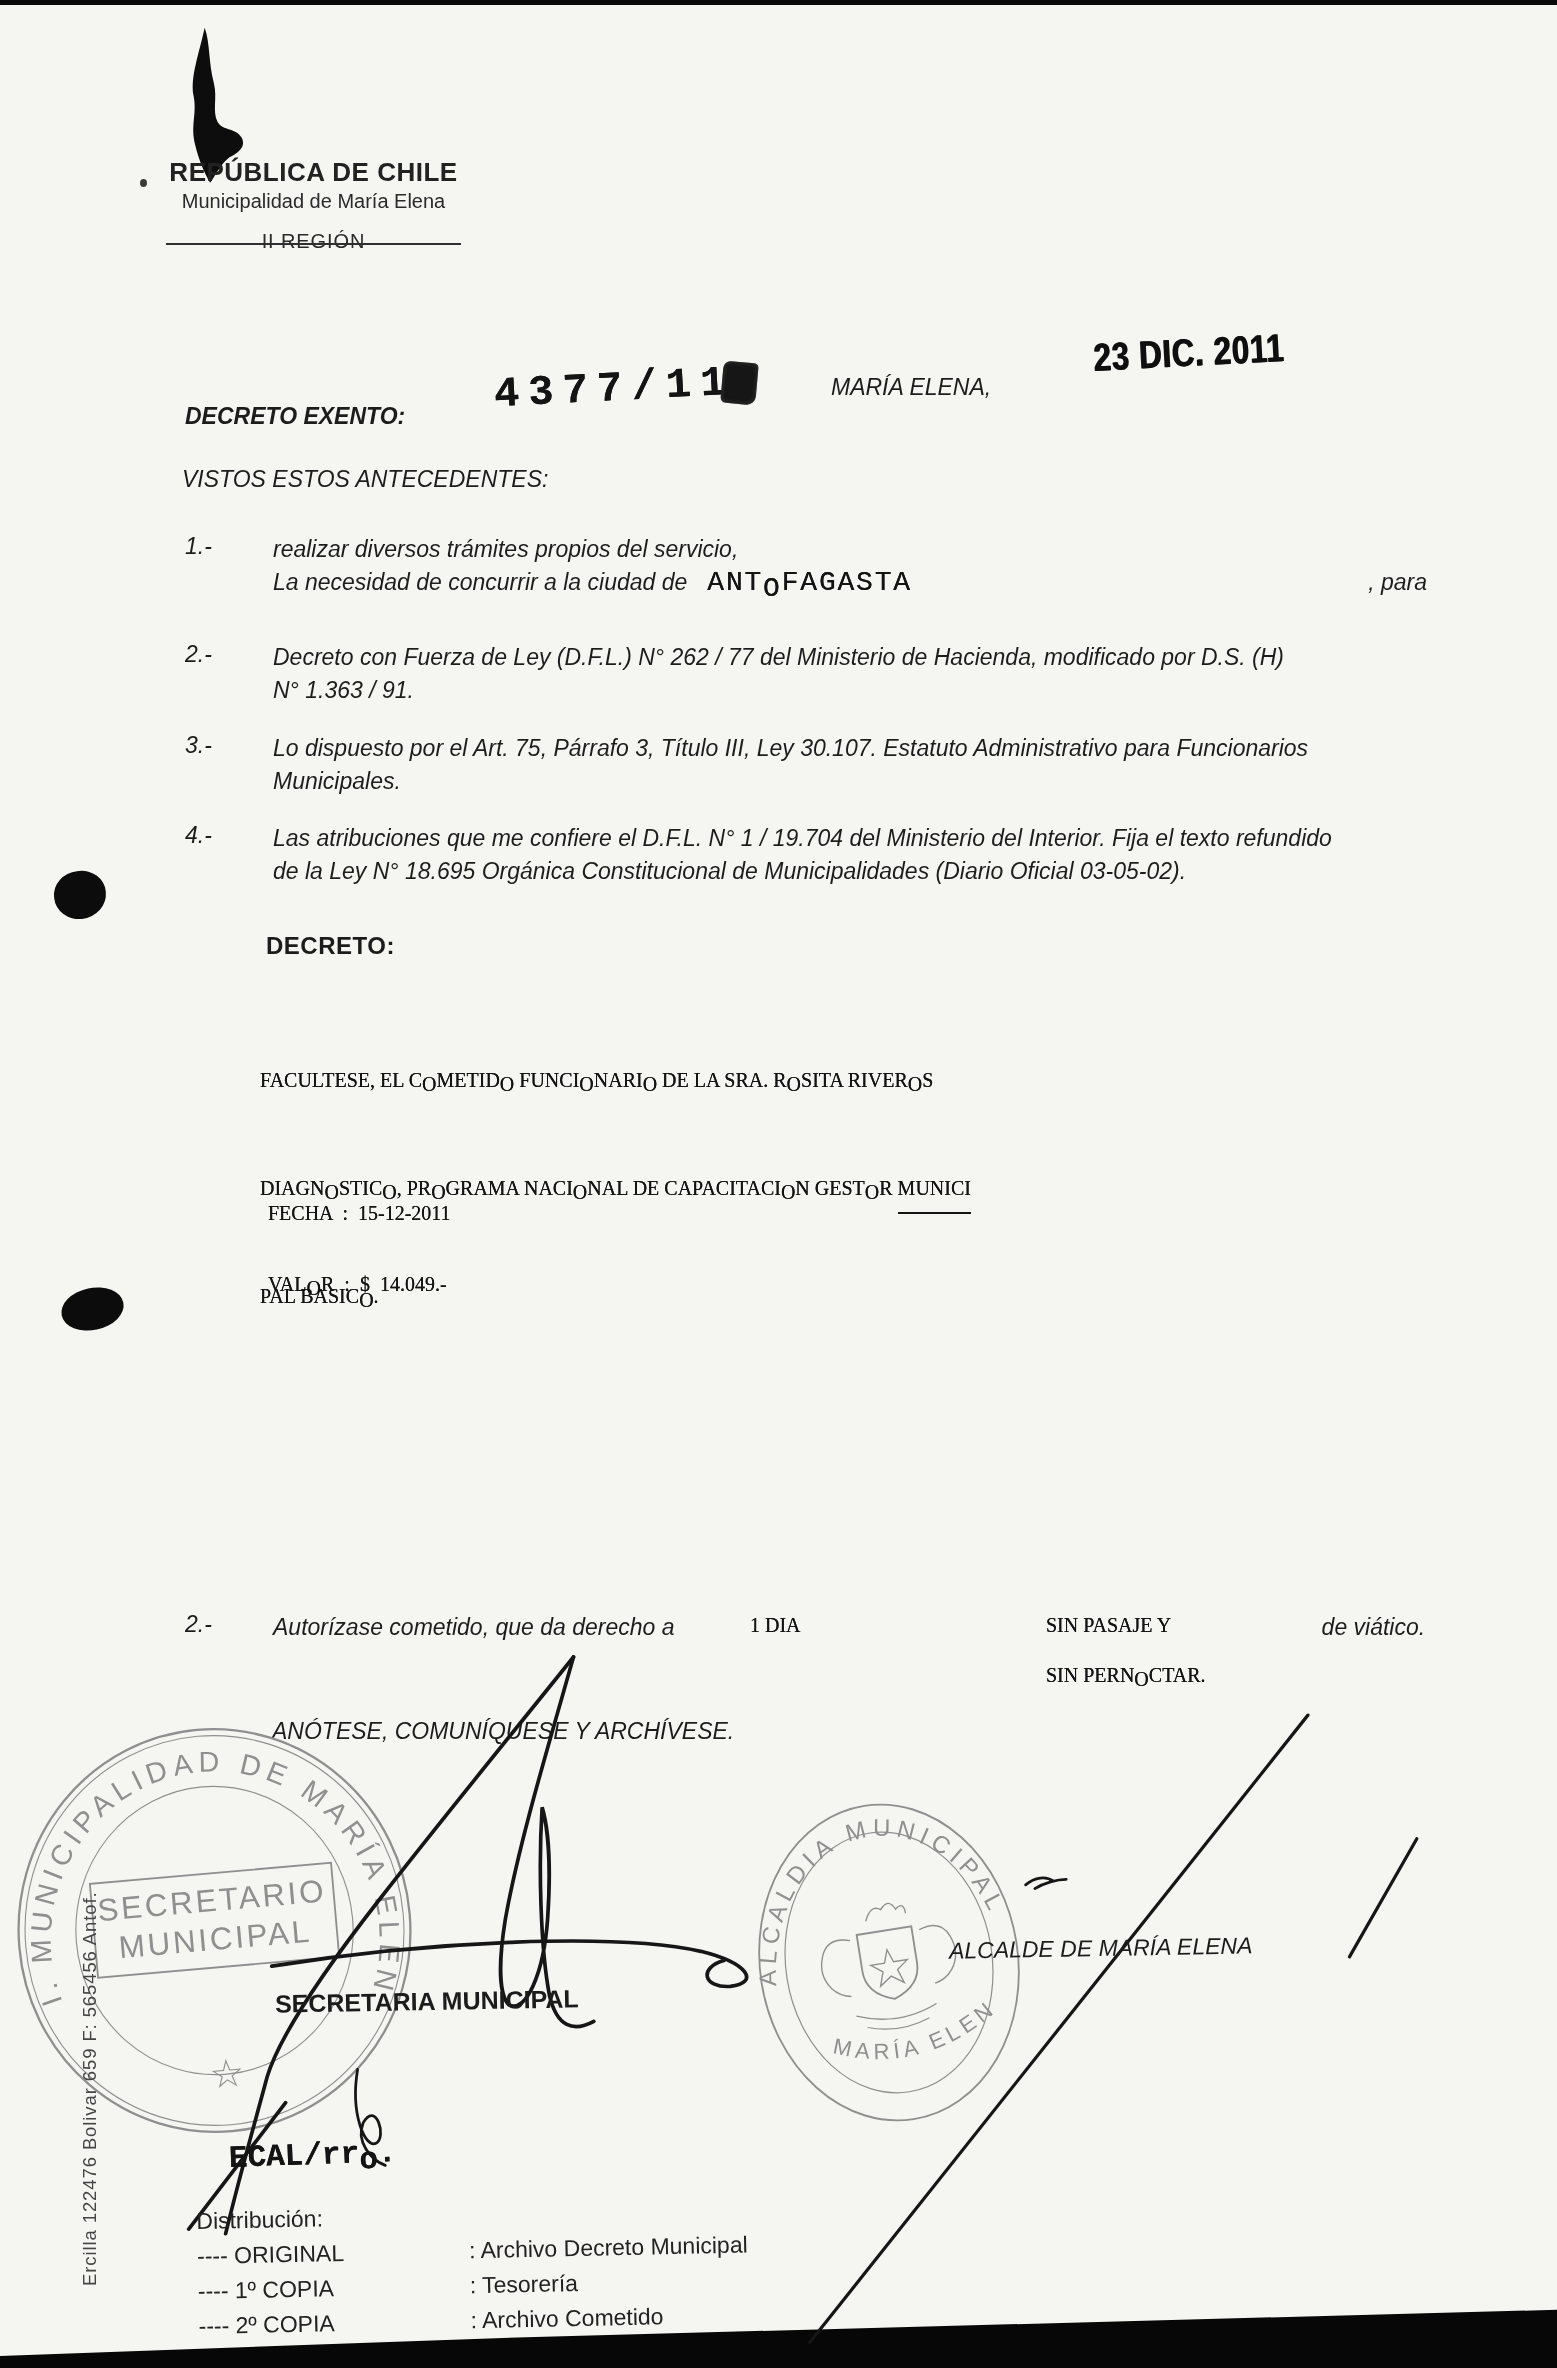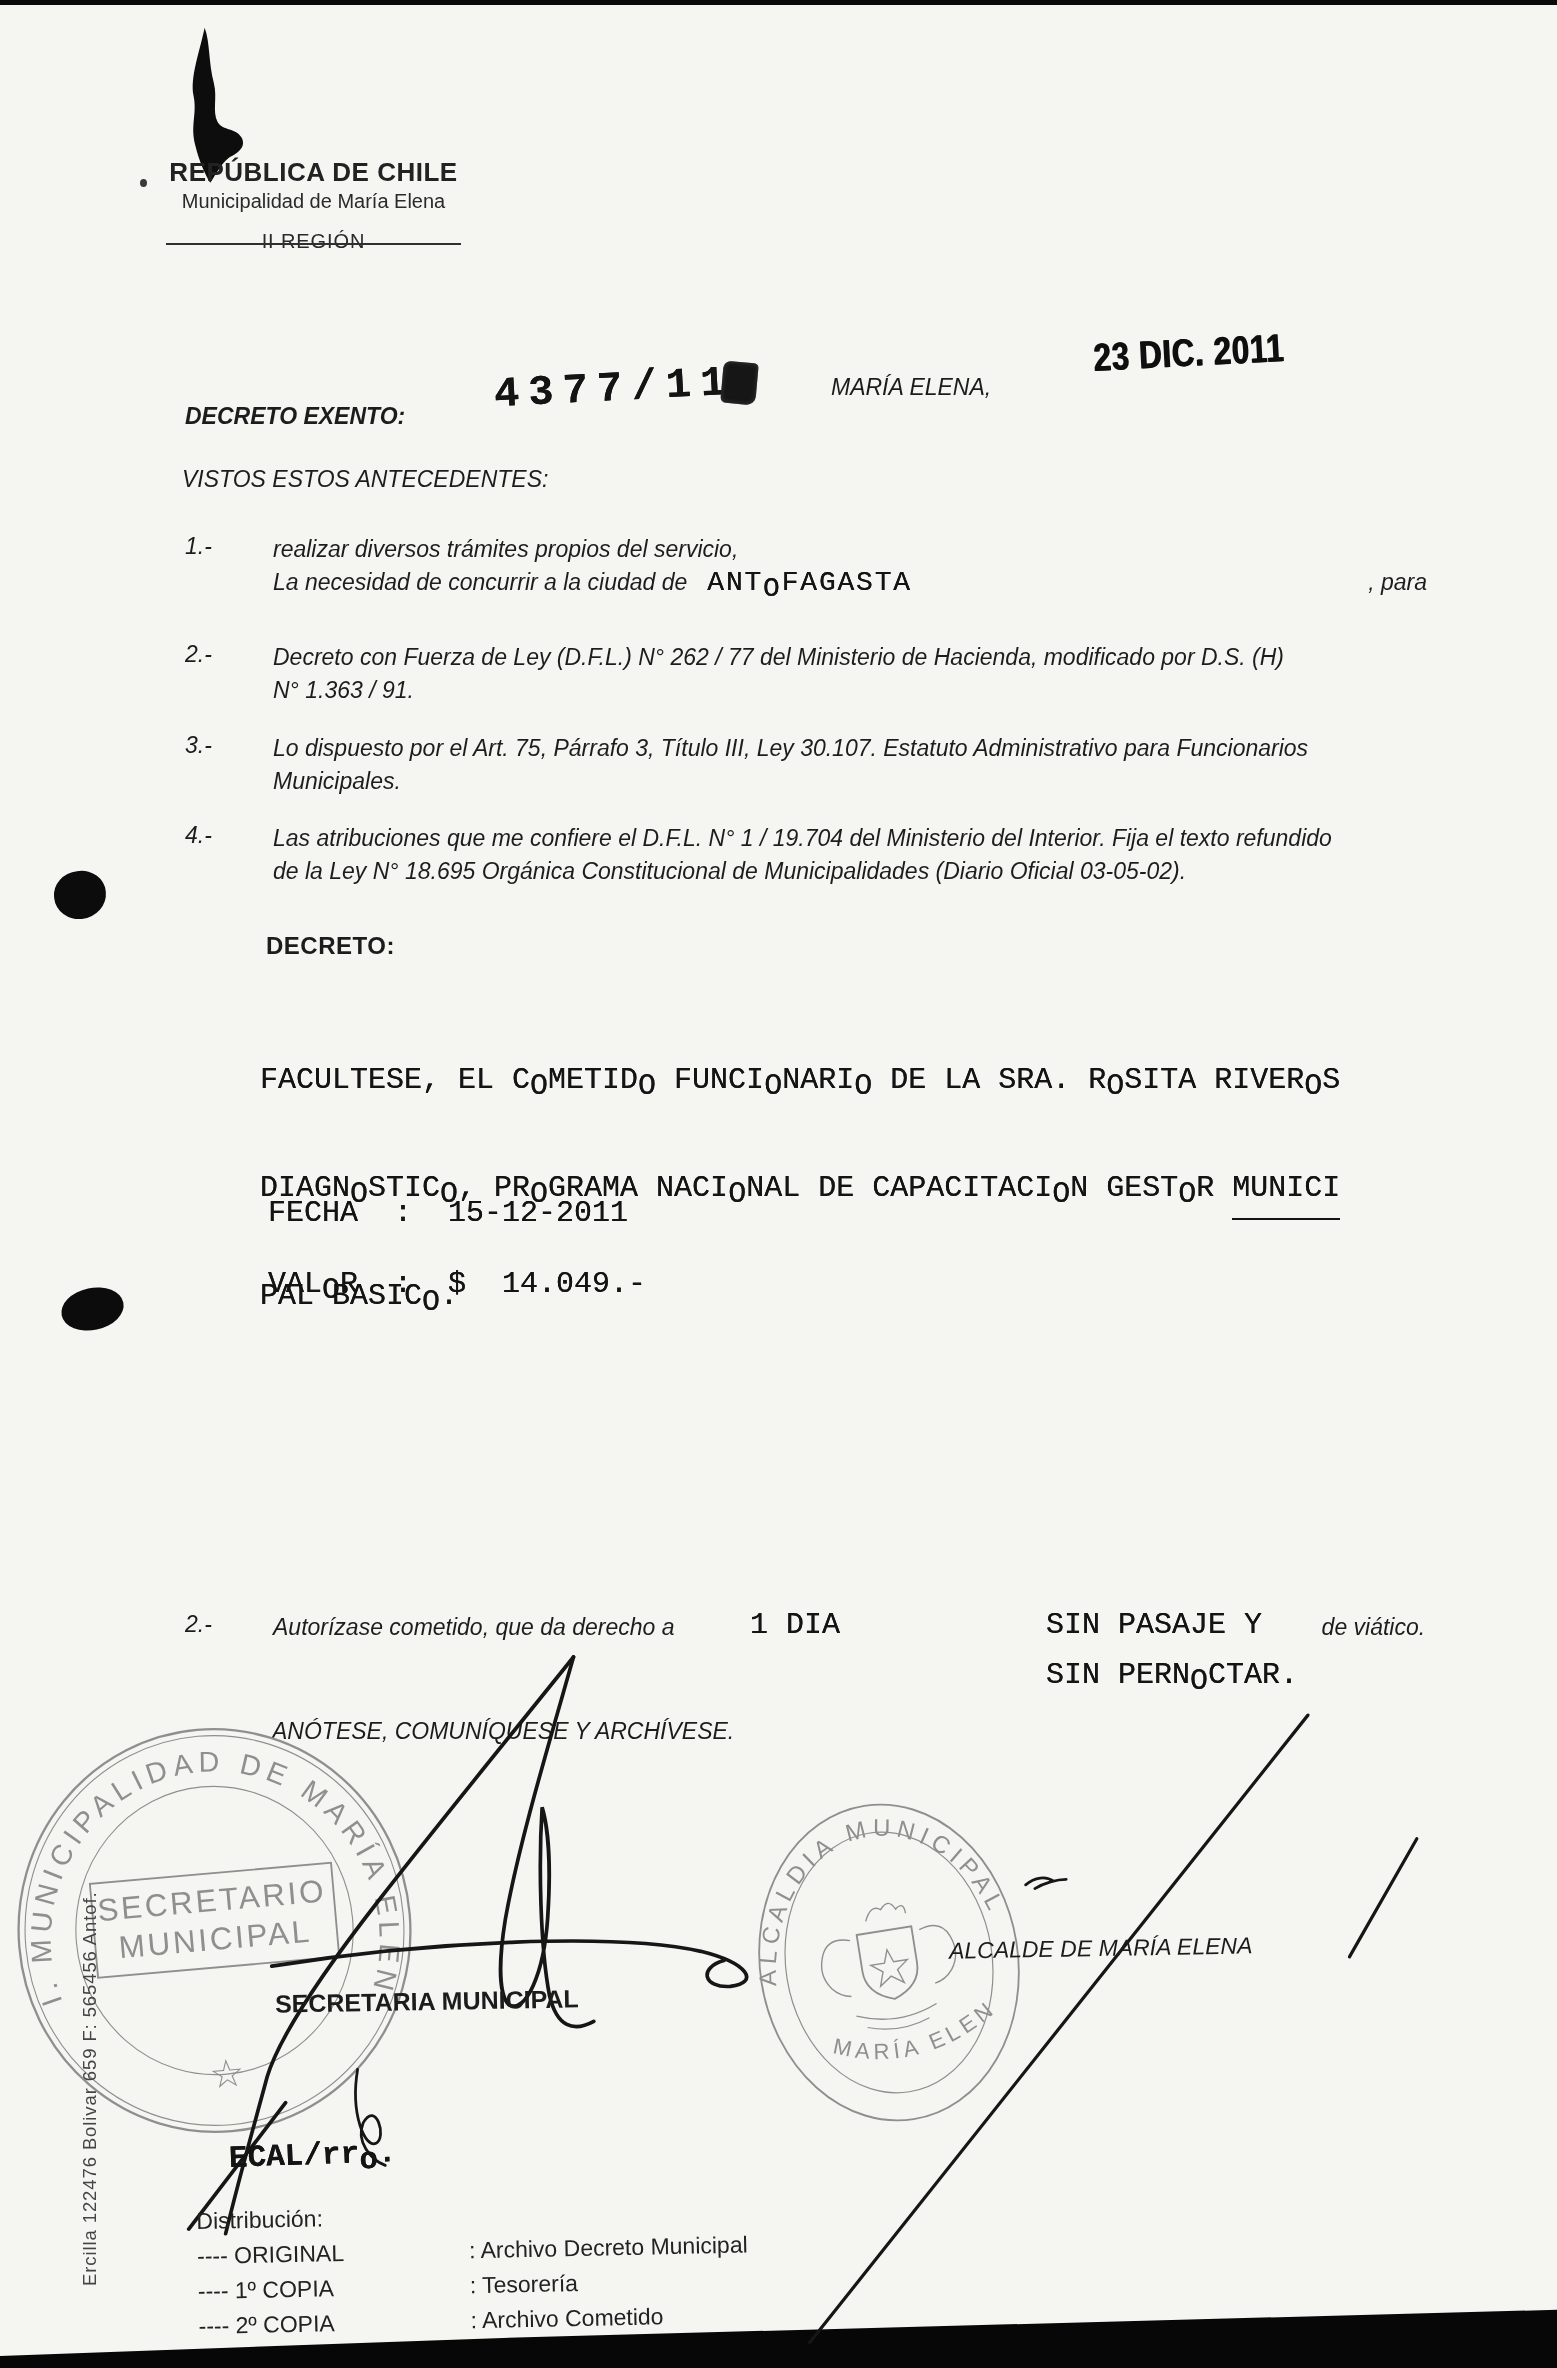--- a/index.html
+++ b/index.html
@@ -3,21 +3,21 @@
 <meta charset="utf-8">
 <style>
   :root{ --ink:#1c1c1c; --stampgray:#8f8f8f; --paper:#f5f5f2; }
   html,body{margin:0;padding:0;background:#777;}
   #page{position:relative;width:1558px;height:2368px;background:var(--paper);overflow:hidden;
         font-family:"Liberation Sans",sans-serif;color:var(--ink);}
   .abs{position:absolute;}
   .it{font-style:italic;}
   .bold{font-weight:700;}
   .tw{font-family:"Liberation Mono",monospace;color:#141414;white-space:pre;text-shadow:0 0 0.6px #141414;}
-  .tw-big{font-size:30px;line-height:36px;}
+  .tw-big{font-size:20px;line-height:36px;font-family:Liberation Serif, serif;}
   .tw-mid{font-size:28px;letter-spacing:1.8px;}
   .lo{display:inline-block;transform:translateY(0.2em);}
   .item{position:absolute;left:185px;width:1264px;}
   .inum{position:absolute;left:0;top:0;font-size:23px;font-style:italic;}
   .ibody{margin-left:88px;position:relative;width:1177px;}
   .iline{font-size:23px;font-style:italic;line-height:33px;color:#1d1d1d;position:relative;}
   .right-para{position:absolute;right:23px;top:0;}
   .punch{position:absolute;background:#0c0c0c;}
   .stamp-text{fill:var(--stampgray);font-family:"Liberation Sans",sans-serif;}
   .u-line{border-bottom:2.8px solid #141414;padding-bottom:13px;}

